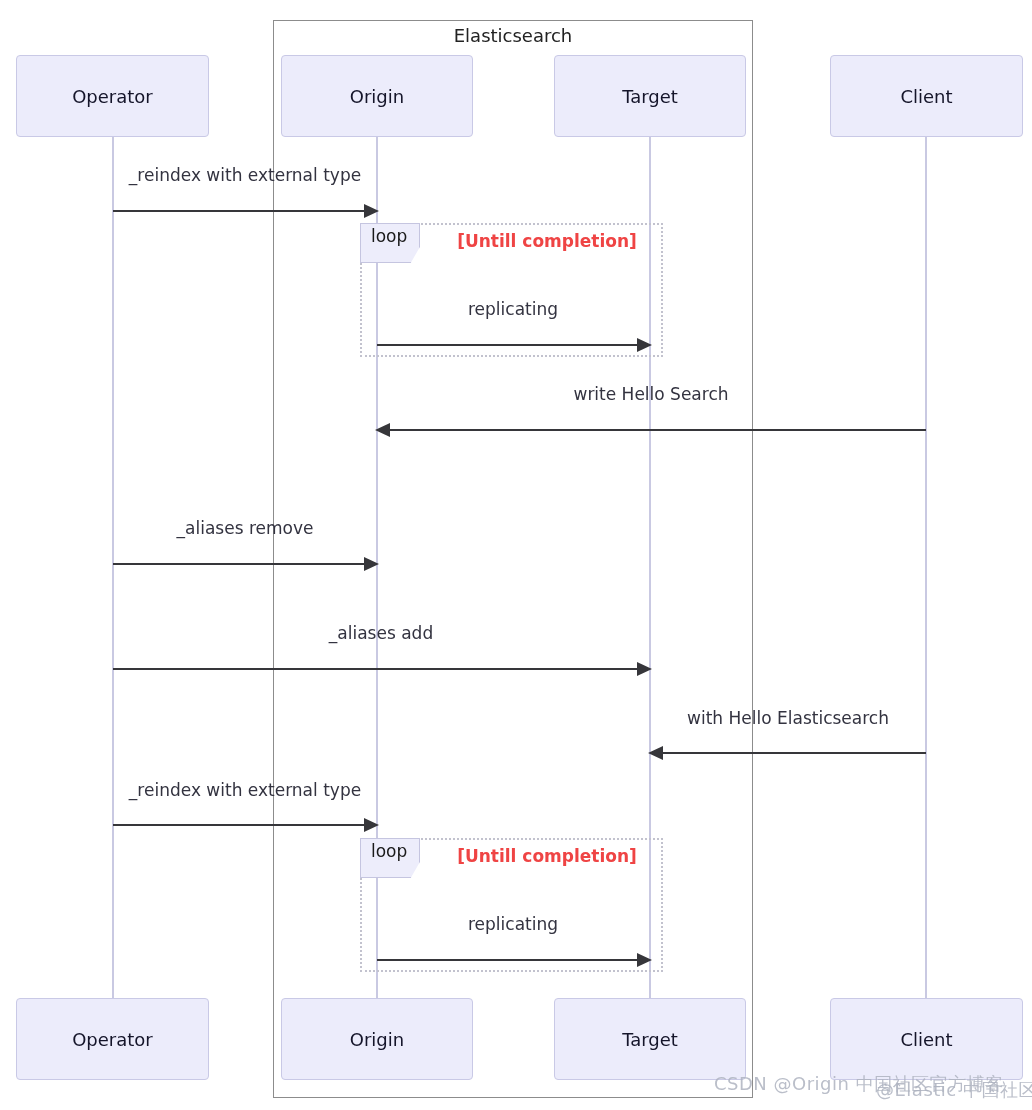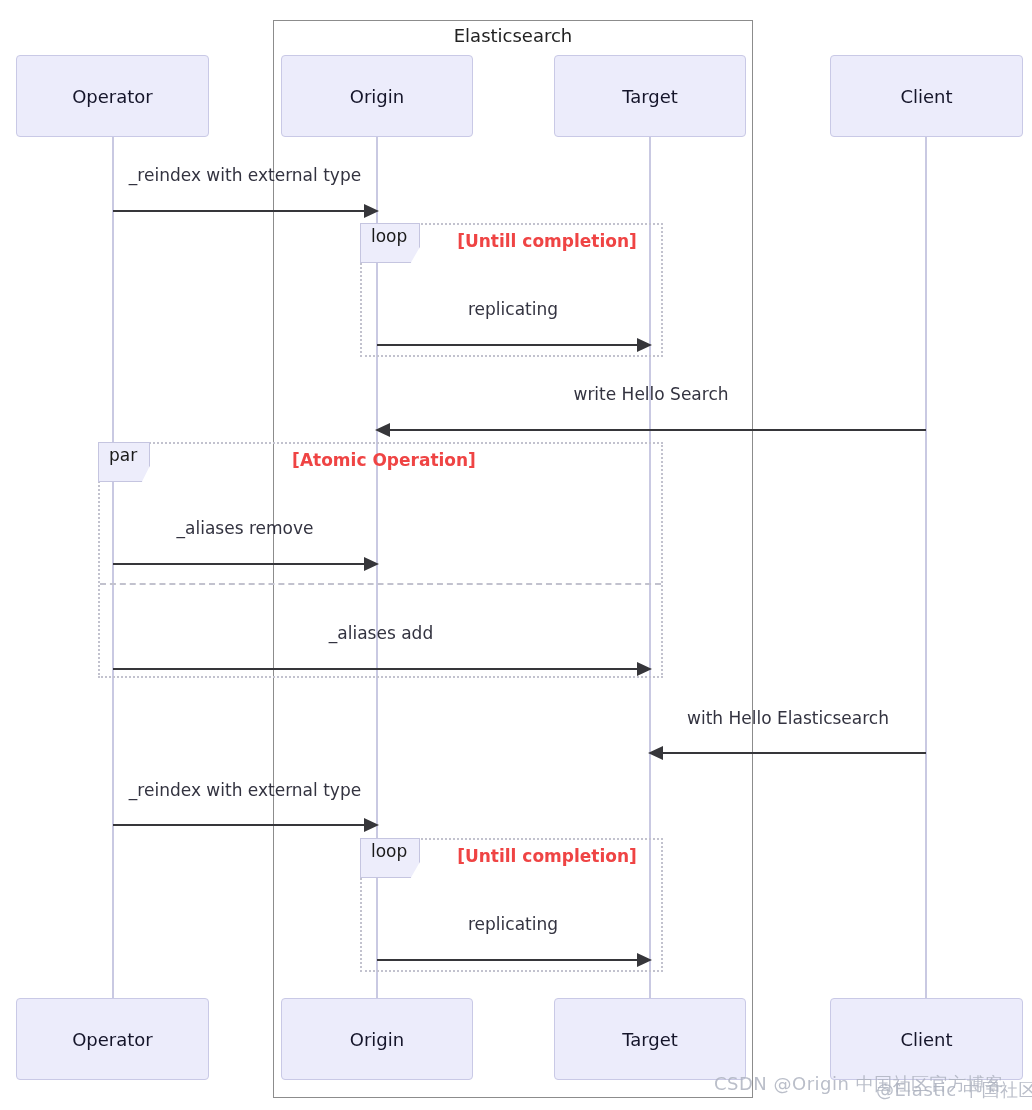--- a/index.html
+++ b/index.html
@@ -108,25 +108,20 @@
   <div class="msg-label" style="left:513px;top:299px;">replicating</div>
   <div class="arrow" style="left:377px;top:344px;width:273px;">
       <span class="head right"></span>
     </div>
 
   <div class="msg-label" style="left:651px;top:384px;">write Hello Search</div>
   <div class="arrow" style="left:377px;top:429px;width:549px;">
       <span class="head left"></span>
     </div>
 
-  <div class="frame" style="left:98px;top:442px;width:565px;height:236px;">
-    <div class="frame-tab">par</div>
-    <div class="frame-condition" style="left:284px;">[Atomic Operation]</div>
-    <div class="frame-divider" style="top:139px;"></div>
-  </div>
   <div class="msg-label" style="left:245px;top:518px;">_aliases remove</div>
   <div class="arrow" style="left:113px;top:563px;width:264px;">
       <span class="head right"></span>
     </div>
   <div class="msg-label" style="left:381px;top:623px;">_aliases add</div>
   <div class="arrow" style="left:113px;top:668px;width:537px;">
       <span class="head right"></span>
     </div>
 
   <div class="msg-label" style="left:788px;top:708px;">with Hello Elasticsearch</div>

